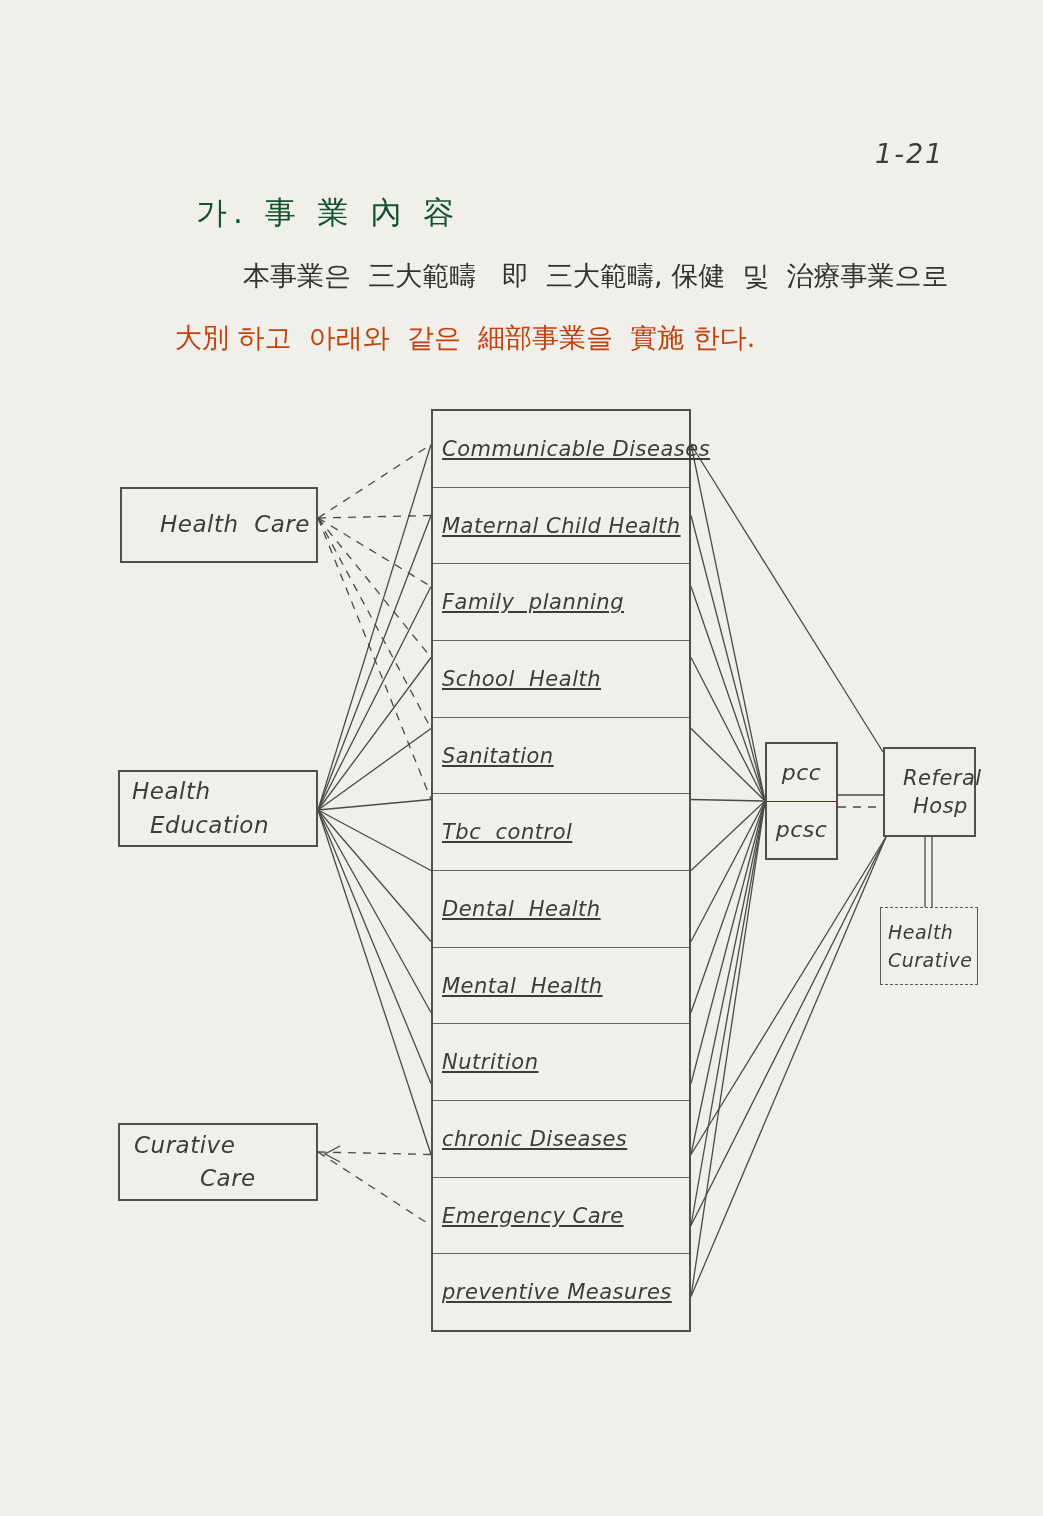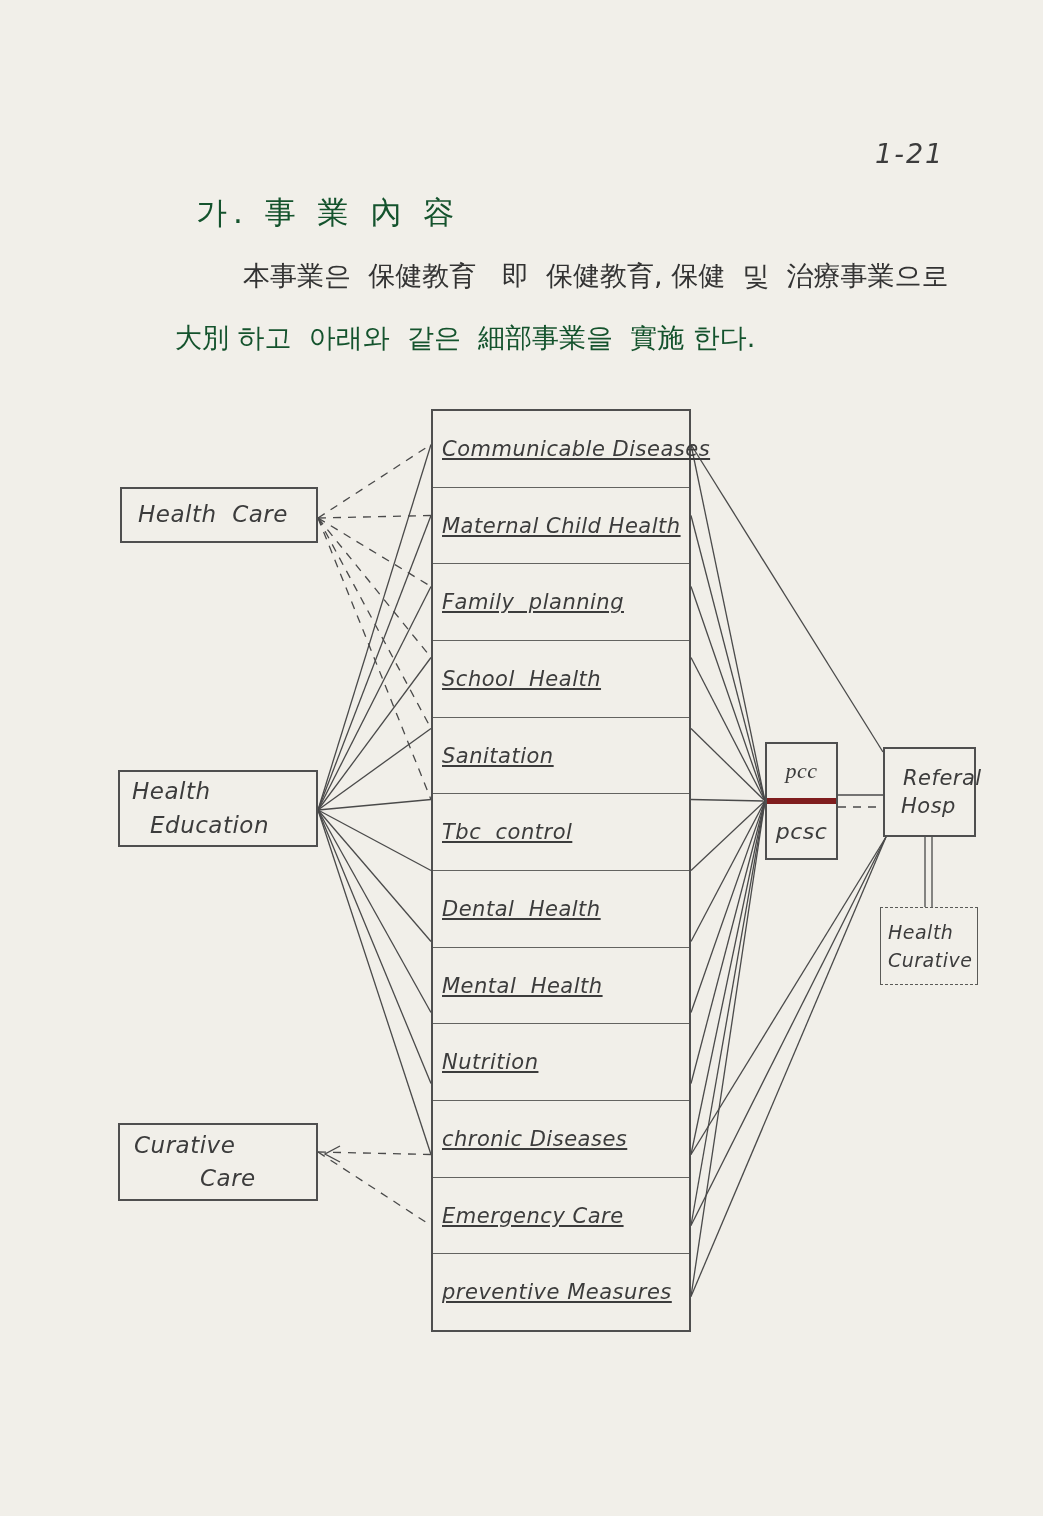--- a/index.html
+++ b/index.html
@@ -5,38 +5,38 @@
   html,body{margin:0;padding:0;}
   body{background:#d8d7d2;font-family:"DejaVu Sans",sans-serif;}
   .page{
     position:relative;width:1043px;height:1516px;margin:0 auto;
     background:#f1efe9;color:#3c3c3c;overflow:hidden;
   }
   .hand{font-style:italic;letter-spacing:0.5px;white-space:pre;}
   .page-number{position:absolute;left:875px;top:138px;font-size:27px;font-style:italic;letter-spacing:2px;}
   .heading{position:absolute;left:196px;top:192px;font-size:31px;white-space:pre;letter-spacing:6px;color:#14532d;}
   .para1{position:absolute;left:243px;top:258px;font-size:27px;white-space:pre;color:#333;}
-  .para2{position:absolute;left:175px;top:320px;font-size:27px;white-space:pre;color:#14532d;}
+  .para2{position:absolute;left:175px;top:320px;font-size:27px;white-space:pre;color:#c2410c;}
 
   .box{position:absolute;border:2px solid #4f4f4f;background:transparent;box-sizing:border-box;}
   .cat-box{display:flex;flex-direction:column;justify-content:center;font-size:23px;}
   .cat-line{line-height:1.45;}
 
   .svc-col{left:431px;top:409px;width:260px;height:923px;display:flex;flex-direction:column;}
   .svc-row{flex:1 1 0;display:flex;align-items:center;padding-left:9px;border-bottom:1px solid #636360;box-sizing:border-box;text-decoration:underline;}
   .svc-row:last-child{border-bottom:none;}
   .svc-label{font-size:21px;}
 
   .pcc-box{left:765px;top:742px;width:73px;height:118px;display:flex;flex-direction:column;}
   .pcc-cell{flex:1 1 0;display:flex;align-items:center;justify-content:center;font-size:22px;}
-  .pcc-cell.top{border-bottom:6px solid #7f1d1d;font-family:Liberation Serif, serif;}
+  .pcc-cell.top{border-bottom:1px solid #7f1d1d;}
 
   .ref-box{left:883px;top:747px;width:93px;height:90px;display:flex;flex-direction:column;justify-content:center;font-size:21px;}
   .ref-box .cat-line{padding-left:18px;line-height:1.35;}
-  .ref-box .cat-line:last-child{padding-left:16px;}
+  .ref-box .cat-line:last-child{padding-left:28px;}
 
   .ins-box{left:880px;top:907px;width:98px;height:78px;display:flex;flex-direction:column;justify-content:center;font-size:19px;border-width:1px;border-style:dashed solid;border-color:#5a5a57;}
   .ins-box .cat-line{padding-left:7px;line-height:1.5;}
 
   #wires{position:absolute;left:0;top:0;width:1043px;height:1516px;pointer-events:none;}
 </style>
 </head>
 <body>
 
 <div class="page">
@@ -81,24 +81,24 @@
       <line x1="886" y1="837" x2="691" y2="1296.5" stroke="#4a4a4a" stroke-width="1.3"></line>
       <line x1="838" y1="795" x2="883" y2="795" stroke="#4a4a4a" stroke-width="1.3"></line>
       <line x1="838" y1="807" x2="883" y2="807" stroke="#4a4a4a" stroke-width="1.3" stroke-dasharray="8,7"></line>
       <line x1="925" y1="837" x2="925" y2="907" stroke="#4a4a4a" stroke-width="1.3"></line>
       <line x1="932" y1="837" x2="932" y2="907" stroke="#4a4a4a" stroke-width="1.3"></line>
     </svg>
 
   <div class="page-number hand">1-21</div>
 
   <div class="heading">가. 事 業 內 容</div>
-  <div class="para1">本事業은  保健教育   即  保健教育, 保健  및  治療事業으로</div>
+  <div class="para1">本事業은  三大範疇   即  三大範疇, 保健  및  治療事業으로</div>
   <div class="para2">大別 하고  아래와  같은  細部事業을  實施 한다.</div>
 
-  <div class="box cat-box hand" style="left:120px;top:487px;width:198px;height:56px;padding-left:16px;">
+  <div class="box cat-box hand" style="left:120px;top:487px;width:198px;height:76px;padding-left:32px;text-align:center;">
     <div class="cat-line">Health  Care</div>
   </div>
 
   <div class="box cat-box hand" style="left:118px;top:770px;width:200px;height:77px;padding-left:12px;">
     <div class="cat-line">Health</div>
     <div class="cat-line" style="padding-left:18px;">Education</div>
   </div>
 
   <div class="box cat-box hand" style="left:118px;top:1123px;width:200px;height:78px;padding-left:14px;">
     <div class="cat-line">Curative</div>

